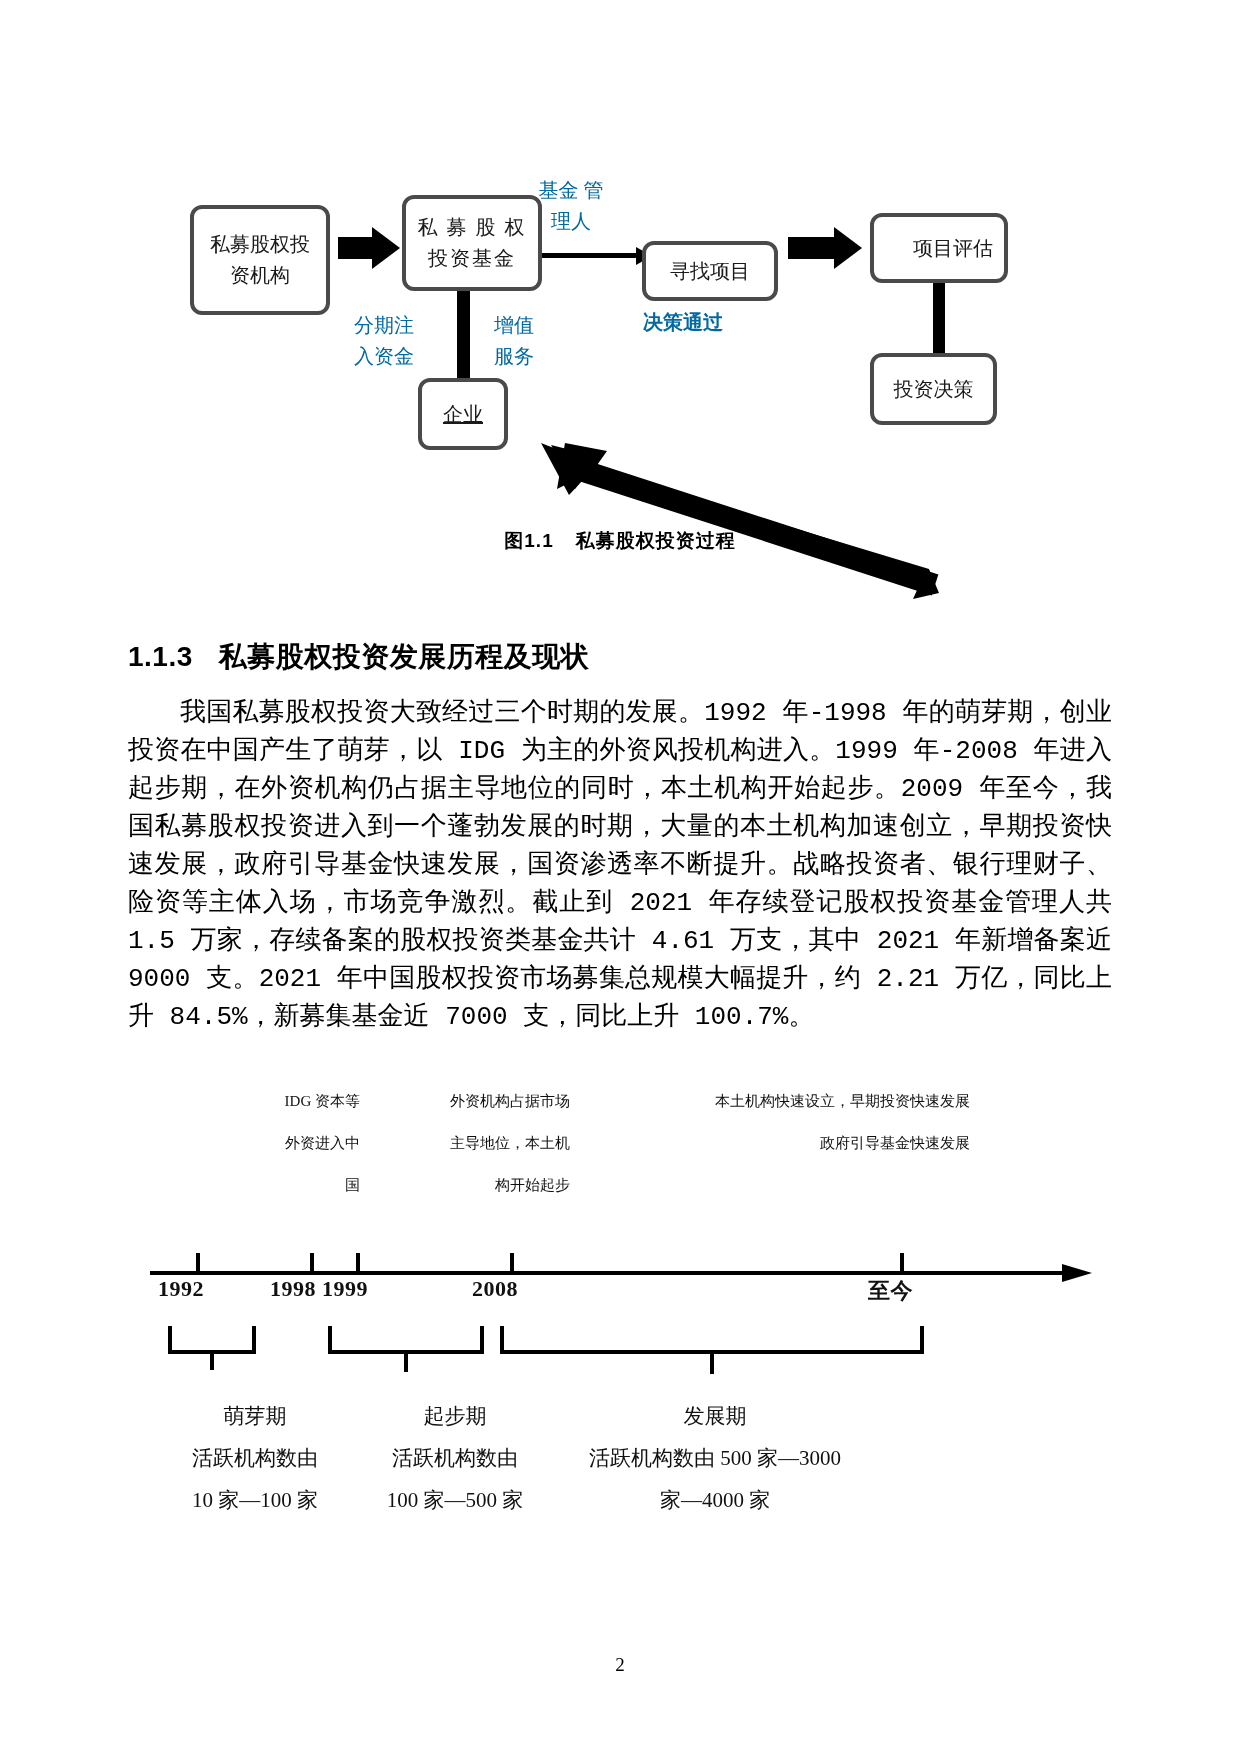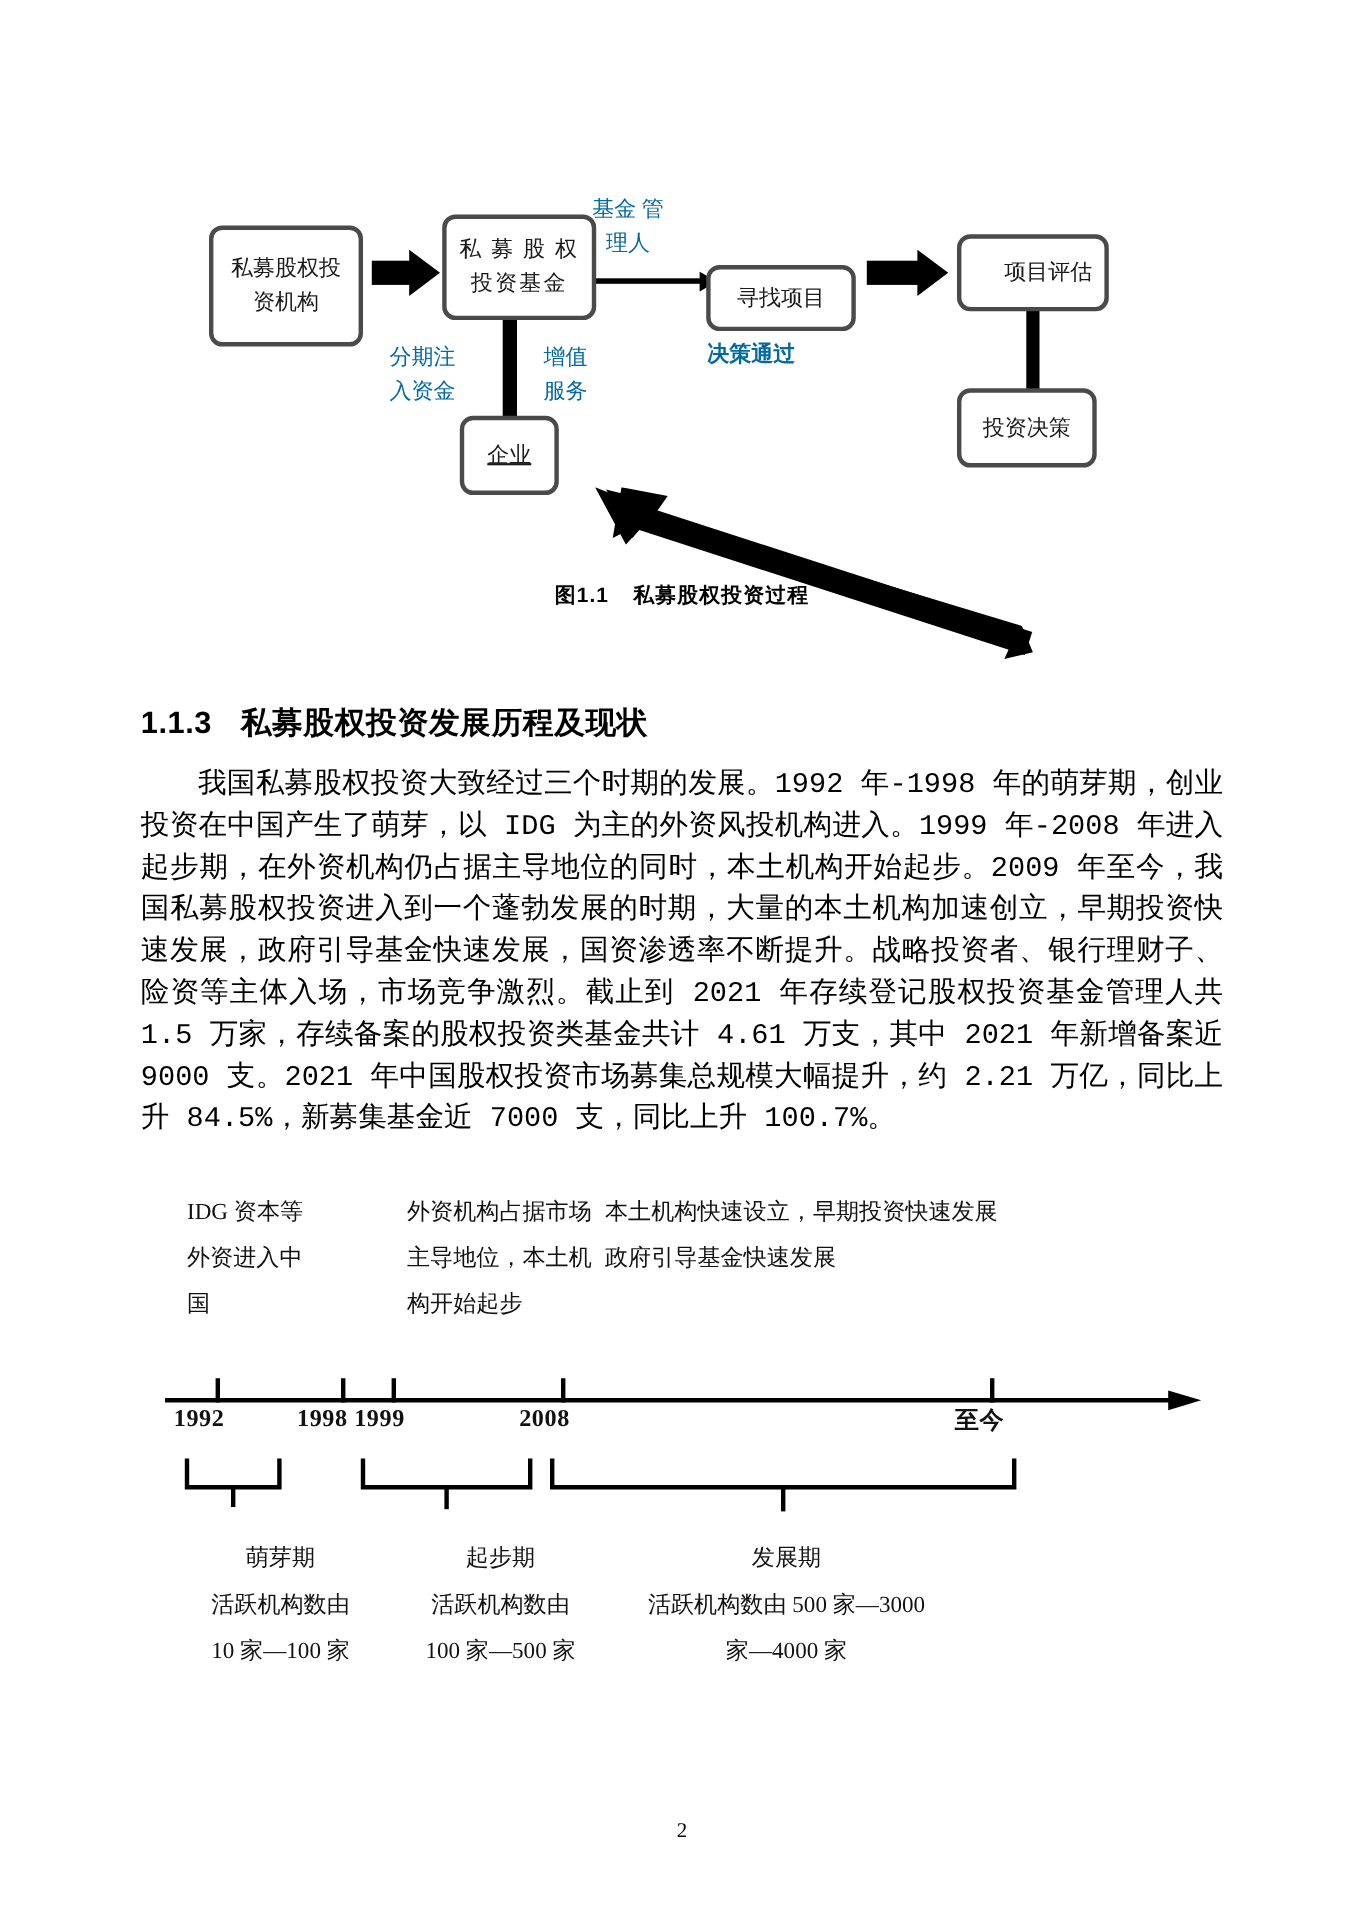--- a/index.html
+++ b/index.html
@@ -176,22 +176,22 @@
     position: absolute;
     left: 130px;
     top: 1070px;
     width: 980px;
     height: 500px;
     font-family: "Liberation Serif", "DejaVu Serif", serif;
     color: #111;
   }
   .tl-note {
     position: absolute;
-    text-align: left;
-    font-size: 21px;
+    text-align: right;
+    font-size: 15px;
     line-height: 42px;
   }
   .tl-note-1 { left: 40px;  top: 10px;  width: 190px; }
   .tl-note-2 { left: 240px; top: 10px;  width: 200px; }
   .tl-note-3 { left: 420px; top: 10px;  width: 420px; }
 
   .tl-axis-wrap {
     position: absolute;
     left: 0; top: 175px;
     width: 980px; height: 40px;

